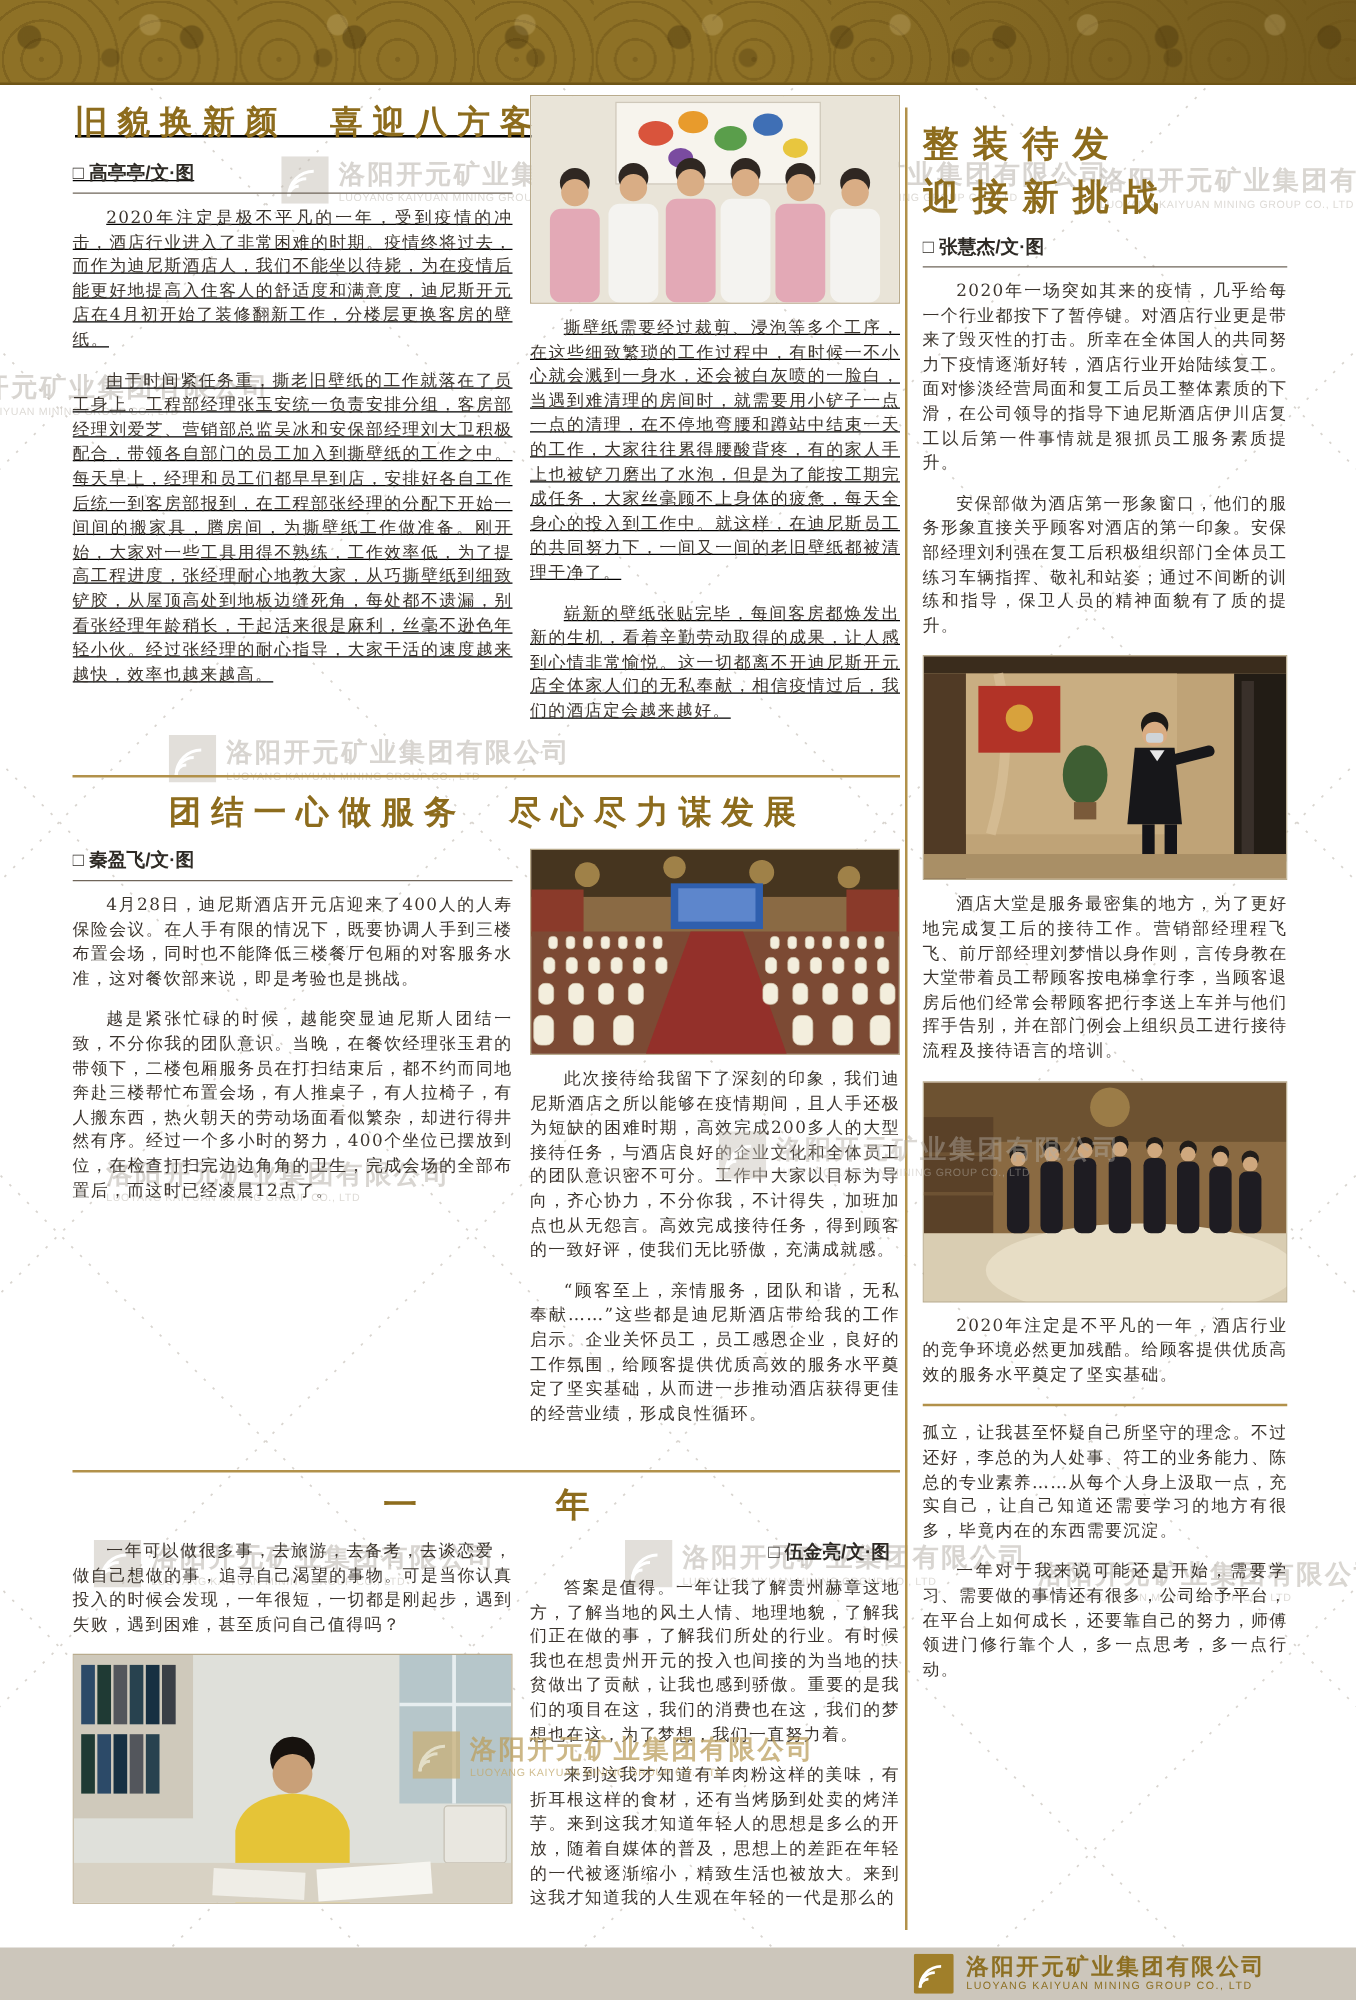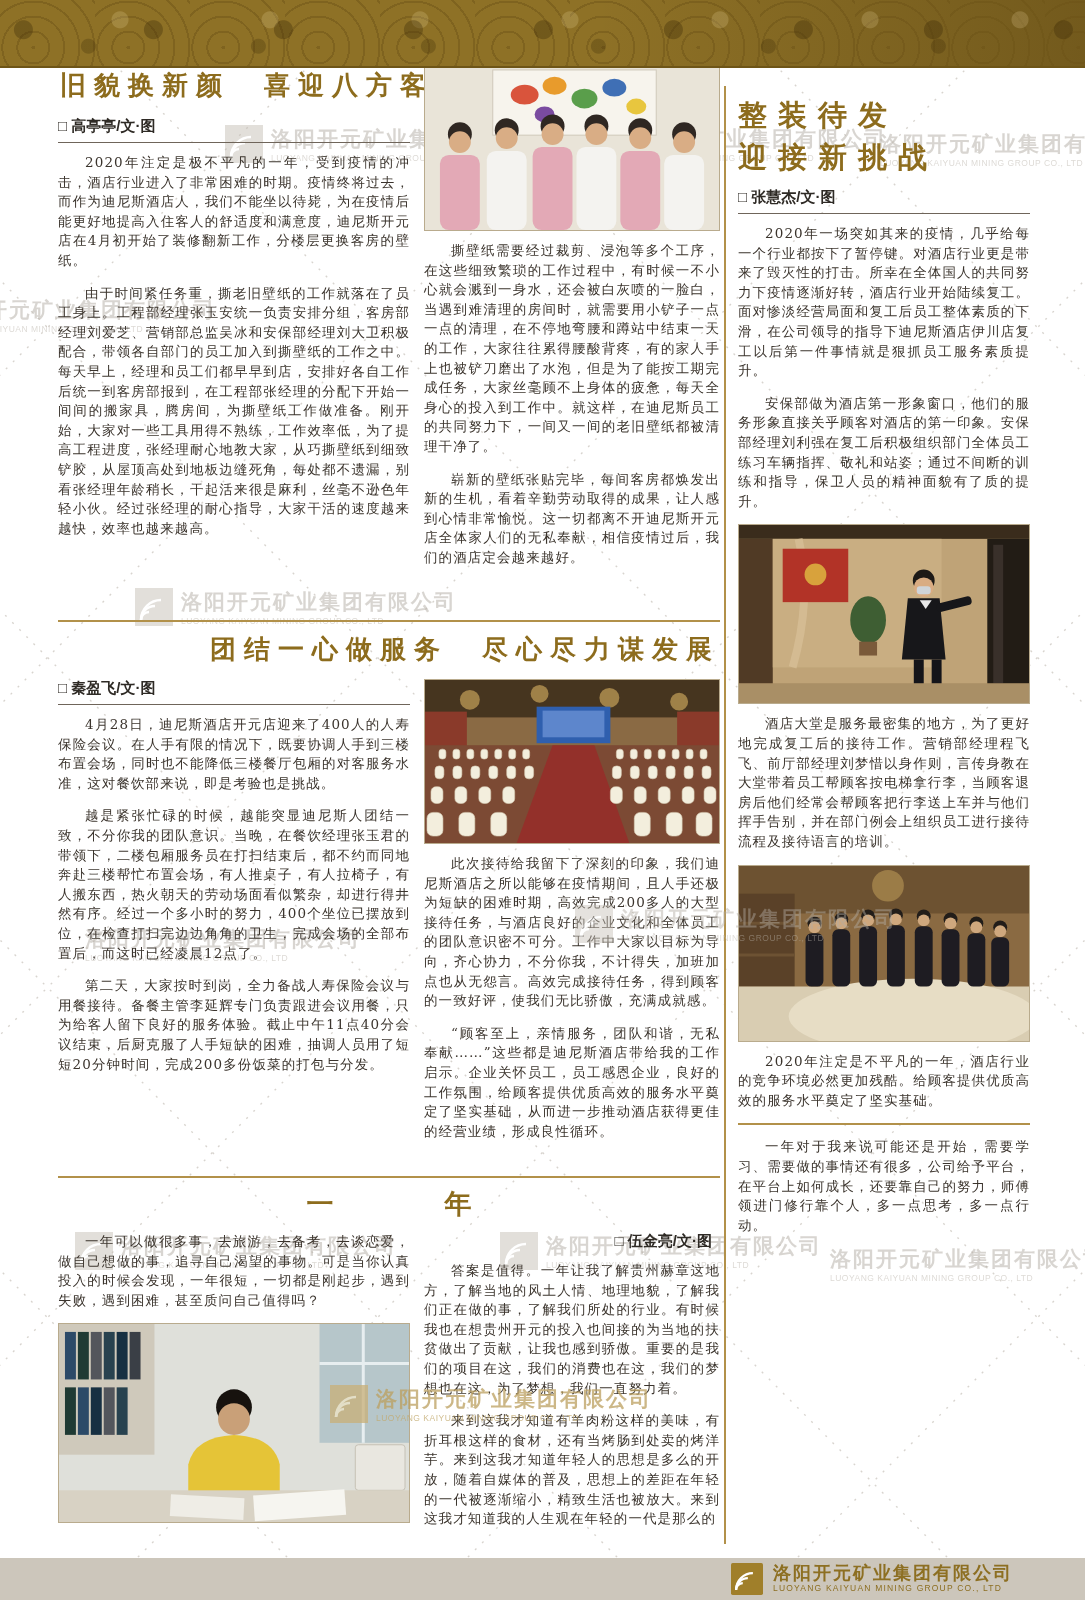--- a/index.html
+++ b/index.html
@@ -21,32 +21,32 @@
   
   .wm{position:absolute;display:flex;align-items:center;gap:8px;z-index:0;opacity:.5;pointer-events:none;}
   .wm svg{display:block;}
   .wm-cn{display:block;font-family:"Liberation Sans",sans-serif;font-weight:bold;font-size:21px;color:#b3ada4;letter-spacing:2px;white-space:nowrap;}
   .wm-en{display:block;font-family:"Liberation Sans",sans-serif;font-size:8.5px;color:#bcb6ad;letter-spacing:.5px;white-space:nowrap;}
   .wm.gold{z-index:2;opacity:.75;}
   .wm.gold .wm-cn{color:#bca05f;}
   .wm.gold .wm-en{color:#c2a96d;}
   .wm.front{z-index:2;opacity:.45;}
   
-  .a1{position:absolute;left:58px;top:64px;width:662px;height:538px;z-index:1;overflow:hidden;}
+  .a1{position:absolute;left:58px;top:76px;width:662px;height:538px;z-index:1;overflow:hidden;text-decoration:underline;}
   .a2{position:absolute;left:58px;top:630px;width:662px;height:542px;z-index:1;overflow:hidden;}
   .a4{position:absolute;left:58px;top:1184px;width:662px;height:362px;z-index:1;overflow:hidden;}
   .rightcol{position:absolute;left:738px;top:88px;width:292px;height:1460px;z-index:1;overflow:hidden;}
   .hrule{position:absolute;left:58px;width:662px;height:2px;background:#b2914a;z-index:1;}
   .hrule.r1{top:620px;} .hrule.r2{top:1176px;}
   .vrule{position:absolute;left:724px;top:86px;width:2px;height:1458px;background:#b2914a;z-index:1;}
   .rc-rule{height:2px;background:#b2914a;margin:10px 0 12px 0;}
   
   .title{color:#8d6c1d;font-weight:bold;}
   .t1{font-size:26px;letter-spacing:8px;margin:4px 0 14px 2px;white-space:nowrap;}
-  .t2{font-size:26px;letter-spacing:8px;margin:2px 0 12px 2px;text-align:right;white-space:nowrap;}
+  .t2{font-size:26px;letter-spacing:8px;margin:2px 0 12px 2px;text-align:center;white-space:nowrap;}
   .t3{font-size:29px;letter-spacing:11px;text-align:left;line-height:1.45;margin:6px 0 10px 0;}
   .t4{font-size:27px;letter-spacing:42px;text-align:center;margin:2px 0 10px 42px;}
   .byline{font-family:"Liberation Sans",sans-serif;font-weight:bold;font-size:15px;color:#2e2a25;
           border-bottom:1px solid #6f655a;padding-bottom:6px;margin-bottom:10px;}
   .byline.noline{border-bottom:none;text-align:right;padding-right:8px;margin-bottom:4px;}
   .cols{display:flex;gap:14px;}
   .col-l{width:352px;flex:0 0 352px;}
   .col-r{width:296px;flex:0 0 296px;}
   p.body{font-size:13.5px;line-height:19.6px;letter-spacing:1.1px;color:#3b342d;
          text-align:justify;text-indent:2em;margin:0 0 13px 0;}
@@ -273,21 +273,20 @@
 
   <div class="hrule r1"></div>
 
   <div class="a2">
     <div class="title t2">团结一心做服务　尽心尽力谋发展</div>
     <div class="cols">
       <div class="col-l">
         <div class="byline">□ 秦盈飞/文·图</div>
         <p class="body">4月28日，迪尼斯酒店开元店迎来了400人的人寿保险会议。在人手有限的情况下，既要协调人手到三楼布置会场，同时也不能降低三楼餐厅包厢的对客服务水准，这对餐饮部来说，即是考验也是挑战。</p>
         <p class="body">越是紧张忙碌的时候，越能突显迪尼斯人团结一致，不分你我的团队意识。当晚，在餐饮经理张玉君的带领下，二楼包厢服务员在打扫结束后，都不约而同地奔赴三楼帮忙布置会场，有人推桌子，有人拉椅子，有人搬东西，热火朝天的劳动场面看似繁杂，却进行得井然有序。经过一个多小时的努力，400个坐位已摆放到位，在检查打扫完边边角角的卫生，完成会场的全部布置后，而这时已经凌晨12点了。</p>
-        <p class="body">第二天，大家按时到岗，全力备战人寿保险会议与用餐接待。备餐主管李延辉专门负责跟进会议用餐，只为给客人留下良好的服务体验。截止中午11点40分会议结束，后厨克服了人手短缺的困难，抽调人员用了短短20分钟时间，完成200多份饭菜的打包与分发。</p>
       </div>
       <div class="col-r">
         <div class="photo ph2">
           <svg viewBox="0 0 295 165" preserveAspectRatio="none">
             <rect width="295" height="165" fill="#6b4f35"></rect>
             <rect width="295" height="38" fill="#46351f"></rect>
             <circle cx="45" cy="20" r="10" fill="#e9c06a" opacity=".55"></circle>
               <circle cx="115" cy="14" r="9" fill="#e9c06a" opacity=".55"></circle>
             <circle cx="185" cy="18" r="10" fill="#e9c06a" opacity=".55"></circle>
               <circle cx="255" cy="22" r="9" fill="#e9c06a" opacity=".55"></circle>
@@ -468,20 +467,21 @@
             <circle cx="263" cy="66" r="6" fill="#cfa87e"></circle>
             <rect x="254" y="72" width="18" height="50" rx="6" fill="#1e1c22"></rect>
         </g>
       </svg>
     </div>
 
     <p class="body">2020年注定是不平凡的一年，酒店行业的竞争环境必然更加残酷。给顾客提供优质高效的服务水平奠定了坚实基础。</p>
 
     <div class="rc-rule"></div>
 
+    <p class="body" style="text-indent:0">孤立，让我甚至怀疑自己所坚守的理念。不过还好，李总的为人处事、符工的业务能力、陈总的专业素养……从每个人身上汲取一点，充实自己，让自己知道还需要学习的地方有很多，毕竟内在的东西需要沉淀。</p>
     <p class="body">一年对于我来说可能还是开始，需要学习、需要做的事情还有很多，公司给予平台，在平台上如何成长，还要靠自己的努力，师傅领进门修行靠个人，多一点思考，多一点行动。</p>
   </div>
 
   <div class="footer">
     <svg width="32" height="32" viewBox="0 0 38 38">
       <rect width="38" height="38" rx="2" fill="#a07f2a"></rect>
       <g fill="none" stroke="#ffffff" stroke-width="2.6">
         <path d="M6 32 A8 8 0 0 1 14 24"></path>
           <path d="M6 32 A14 14 0 0 1 20 18"></path>
           <path d="M6 32 A20 20 0 0 1 26 12"></path>

